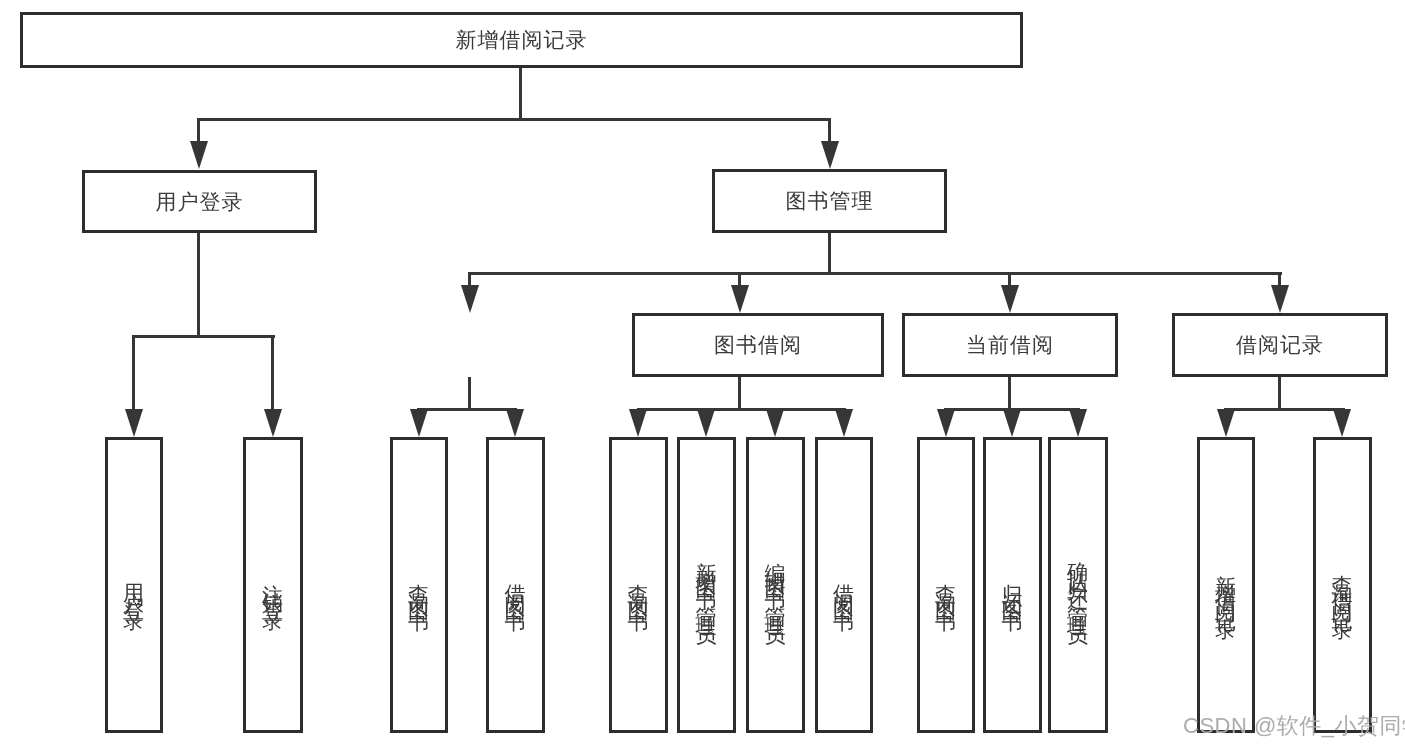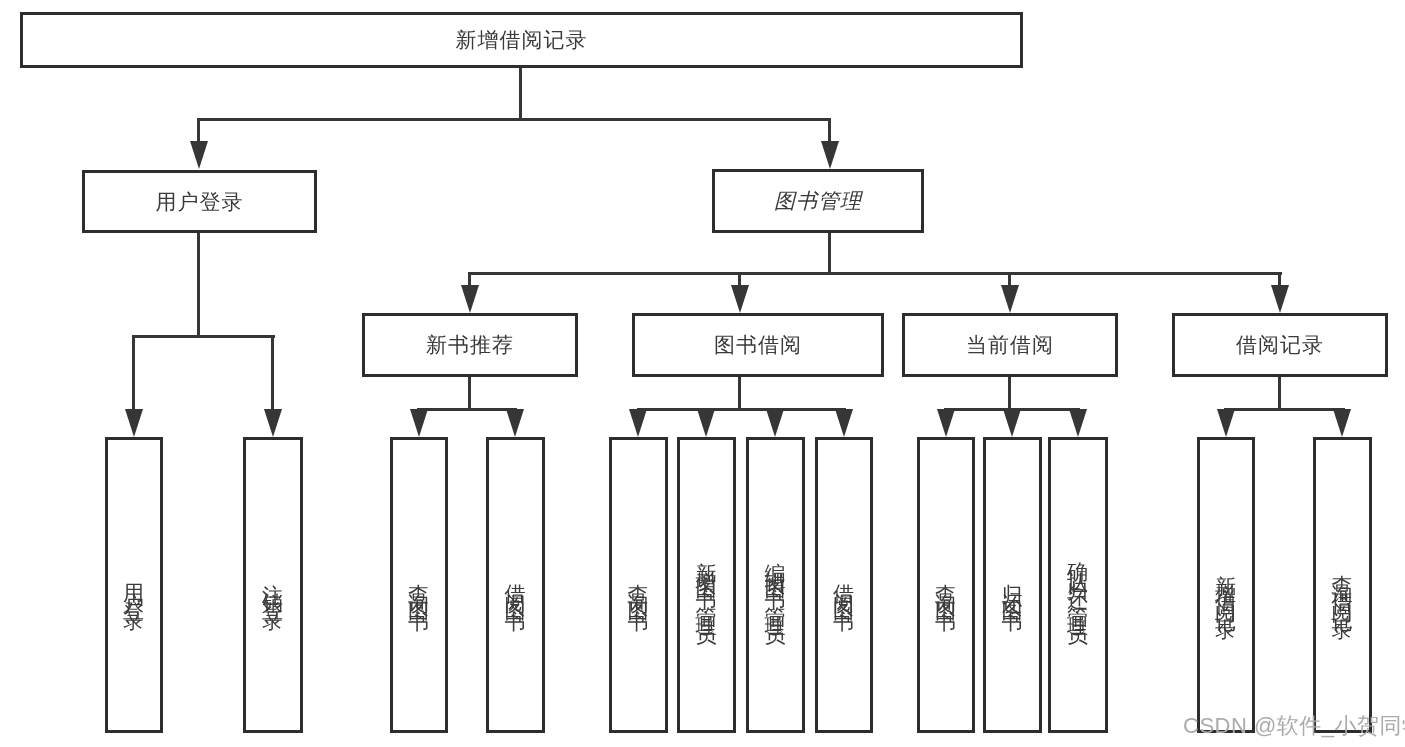--- a/index.html
+++ b/index.html
@@ -30,21 +30,21 @@
   <div class="vline" style="left:519px;top:68px;height:50px;"></div>
   <div class="hline" style="left:197px;top:118px;width:634px;"></div>
   <div class="vline" style="left:197px;top:120px;height:24px;"></div>
   <div class="arr" style="left:190px;top:141px;"></div>
   <div class="vline" style="left:828px;top:120px;height:24px;"></div>
   <div class="arr" style="left:821px;top:141px;"></div>
 
   <div class="node" style="left:82px;top:170px;width:235px;height:63px;">
     <span>用户登录</span>
   </div>
-  <div class="node" style="left:712px;top:169px;width:212px;height:64px;font-style:italic;">
+  <div class="node" style="left:712px;top:169px;width:235px;height:64px;">
     <span>图书管理</span>
   </div>
 
   <div class="vline" style="left:197px;top:233px;height:104px;"></div>
   <div class="hline" style="left:132px;top:335px;width:143px;"></div>
   <div class="vline" style="left:132px;top:337px;height:75px;"></div>
   <div class="arr" style="left:125px;top:409px;"></div>
   <div class="vline" style="left:271px;top:337px;height:75px;"></div>
   <div class="arr" style="left:264px;top:409px;"></div>
 
@@ -52,23 +52,20 @@
   <div class="hline" style="left:468px;top:272px;width:814px;"></div>
   <div class="vline" style="left:468px;top:274px;height:14px;"></div>
   <div class="arr" style="left:461px;top:285px;"></div>
   <div class="vline" style="left:738px;top:274px;height:14px;"></div>
   <div class="arr" style="left:731px;top:285px;"></div>
   <div class="vline" style="left:1008px;top:274px;height:14px;"></div>
   <div class="arr" style="left:1001px;top:285px;"></div>
   <div class="vline" style="left:1278px;top:274px;height:14px;"></div>
   <div class="arr" style="left:1271px;top:285px;"></div>
 
-  <div class="node" style="left:362px;top:313px;width:216px;height:64px;">
-    <span>新书推荐</span>
-  </div>
   <div class="node" style="left:632px;top:313px;width:252px;height:64px;">
     <span>图书借阅</span>
   </div>
   <div class="node" style="left:902px;top:313px;width:216px;height:64px;">
     <span>当前借阅</span>
   </div>
   <div class="node" style="left:1172px;top:313px;width:216px;height:64px;">
     <span>借阅记录</span>
   </div>
 

